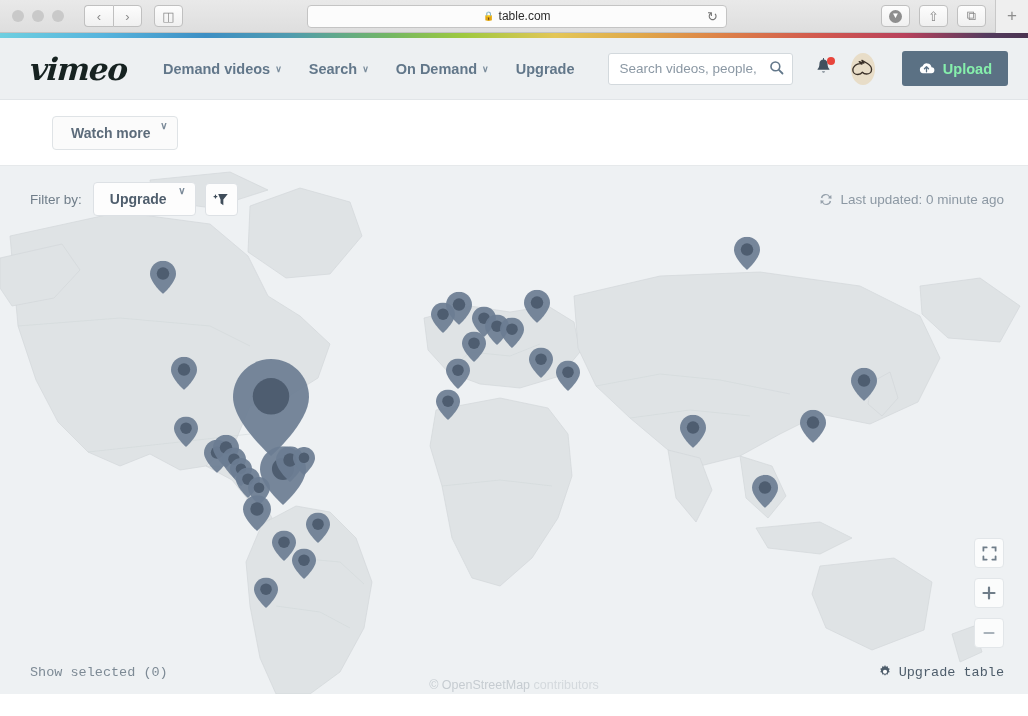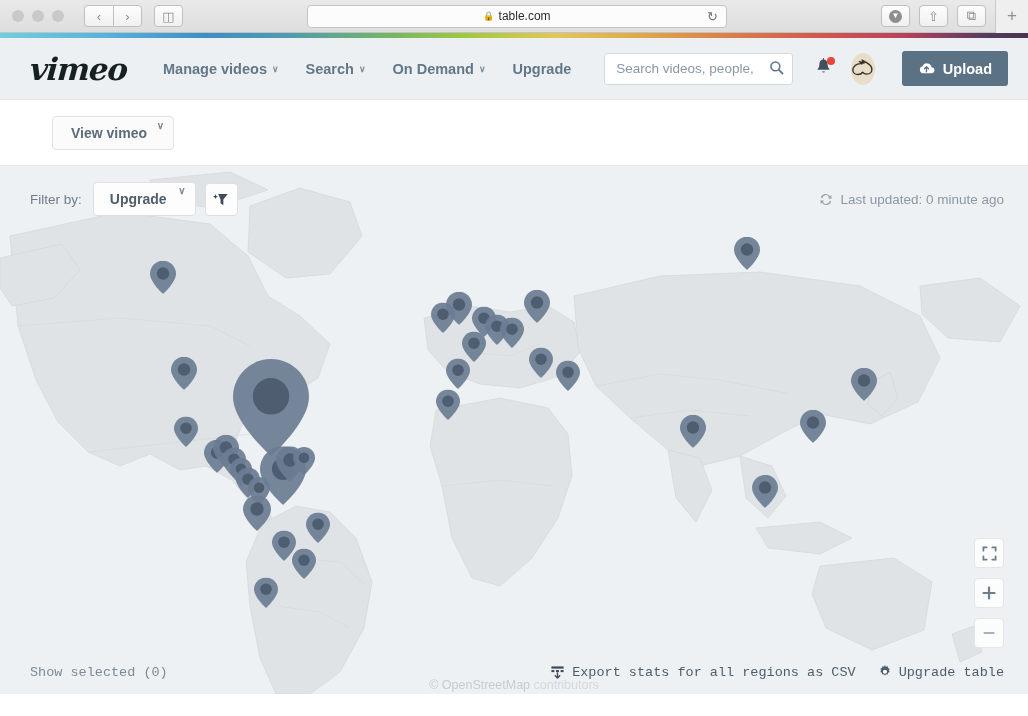--- a/index.html
+++ b/index.html
@@ -97,21 +97,21 @@
   .bell-dot {
     position: absolute; top: -1px; right: -3px; width: 8px; height: 8px;
     border-radius: 50%; background: #e8453c;
   }
   .avatar {
     width: 32px; height: 32px; border-radius: 50%; background: #e8ddc8;
     margin-left: 19px; display:flex; align-items:center; justify-content:center;
     cursor: pointer; overflow: hidden;
   }
   .upload-btn {
-    margin-left: 27px; height: 35px; background: #5b7184; color: #ffffff;
+    margin-left: 27px; height: 35px; background: #5b7184; color: #86efac;
     border: none; border-radius: 3px; padding: 0 16px;
     font-size: 14.5px; font-weight: bold; cursor: pointer;
     display: flex; align-items: center; gap: 8px;
     font-family: "Liberation Sans", sans-serif;
   }
 
   
   .title-row {
     height: 66px; display: flex; align-items: center; padding-left: 30px;
     background: #fff; border-bottom: 1px solid #e6e9eb;
@@ -223,21 +223,21 @@
     <div class="plus-tab">+</div>
   </div>
 </div>
 
 <div class="rainbow"></div>
 
 <div class="vimeo-nav">
   <div class="vimeo-logo">vimeo</div>
 
   <div class="nav-link">
-    <span>Manage videos</span>
+    <span>Demand videos</span>
     <span class="caret">∨</span>
   </div>
   <div class="nav-link">
     <span>Search</span>
     <span class="caret">∨</span>
   </div>
   <div class="nav-link">
     <span>On Demand</span>
     <span class="caret">∨</span>
   </div>
@@ -274,21 +274,21 @@
     <svg width="17" height="13" viewBox="0 0 18 14">
       <path d="M14.4 5.6a5 5 0 00-9.6-.9A3.7 3.7 0 005.2 12h9a3.2 3.2 0 00.2-6.4z" fill="#fff"></path>
       <path d="M9 10.6V5.4M6.8 7.3L9 5.1l2.2 2.2" stroke="#5b7184" stroke-width="1.4" fill="none" stroke-linecap="round" stroke-linejoin="round"></path>
     </svg>
     <span>Upload</span>
   </button>
 </div>
 
 <div class="title-row">
   <div class="view-more-btn">
-    <span>View vimeo</span>
+    <span>Watch more</span>
     <span class="vm-caret">∨</span>
   </div>
 </div>
 
 <div class="map-area">
 
   <svg class="map-canvas" viewBox="0 0 1028 528" preserveAspectRatio="none">
     <rect width="1028" height="528" fill="#eef1f3"></rect>
     <g fill="#dfe3e5" stroke="#d2d7da" stroke-width="0.7">
 
@@ -524,30 +524,20 @@
 
   <div class="attribution">
     <span>© OpenStreetMap</span>
     <span class="contrib">contributors</span>
   </div>
 
   <div class="footer-bar">
     <span class="show-selected">Show selected (0)</span>
     <div class="footer-right">
       <div class="footer-action">
-        <svg width="15" height="15" viewBox="0 0 16 16">
-          <rect x="1.5" y="1.5" width="13" height="2.4" fill="#3f4d5a"></rect>
-          <rect x="1.5" y="5.4" width="3.2" height="2.2" fill="#3f4d5a"></rect>
-          <rect x="6.4" y="5.4" width="3.2" height="2.2" fill="#3f4d5a"></rect>
-          <rect x="11.3" y="5.4" width="3.2" height="2.2" fill="#3f4d5a"></rect>
-          <path d="M8 8.4v5.4M5.6 11.4L8 14l2.4-2.6" stroke="#3f4d5a" stroke-width="1.5" fill="none" stroke-linecap="round" stroke-linejoin="round"></path>
-        </svg>
-        <span>Export stats for all regions as CSV</span>
-      </div>
-      <div class="footer-action">
         <svg width="14" height="14" viewBox="0 0 15 15">
           <path d="M7.5 0l1 1.8 2-.5.2 2 1.9.7-1 1.8 1 1.8-1.9.7-.2 2-2-.5-1 1.8-1-1.8-2 .5-.2-2-1.9-.7 1-1.8-1-1.8 1.9-.7.2-2 2 .5z" fill="#4e5d6b"></path>
           <circle cx="7.5" cy="7.3" r="2.2" fill="#fff"></circle>
         </svg>
         <span>Upgrade table</span>
       </div>
     </div>
   </div>
 </div>
 

